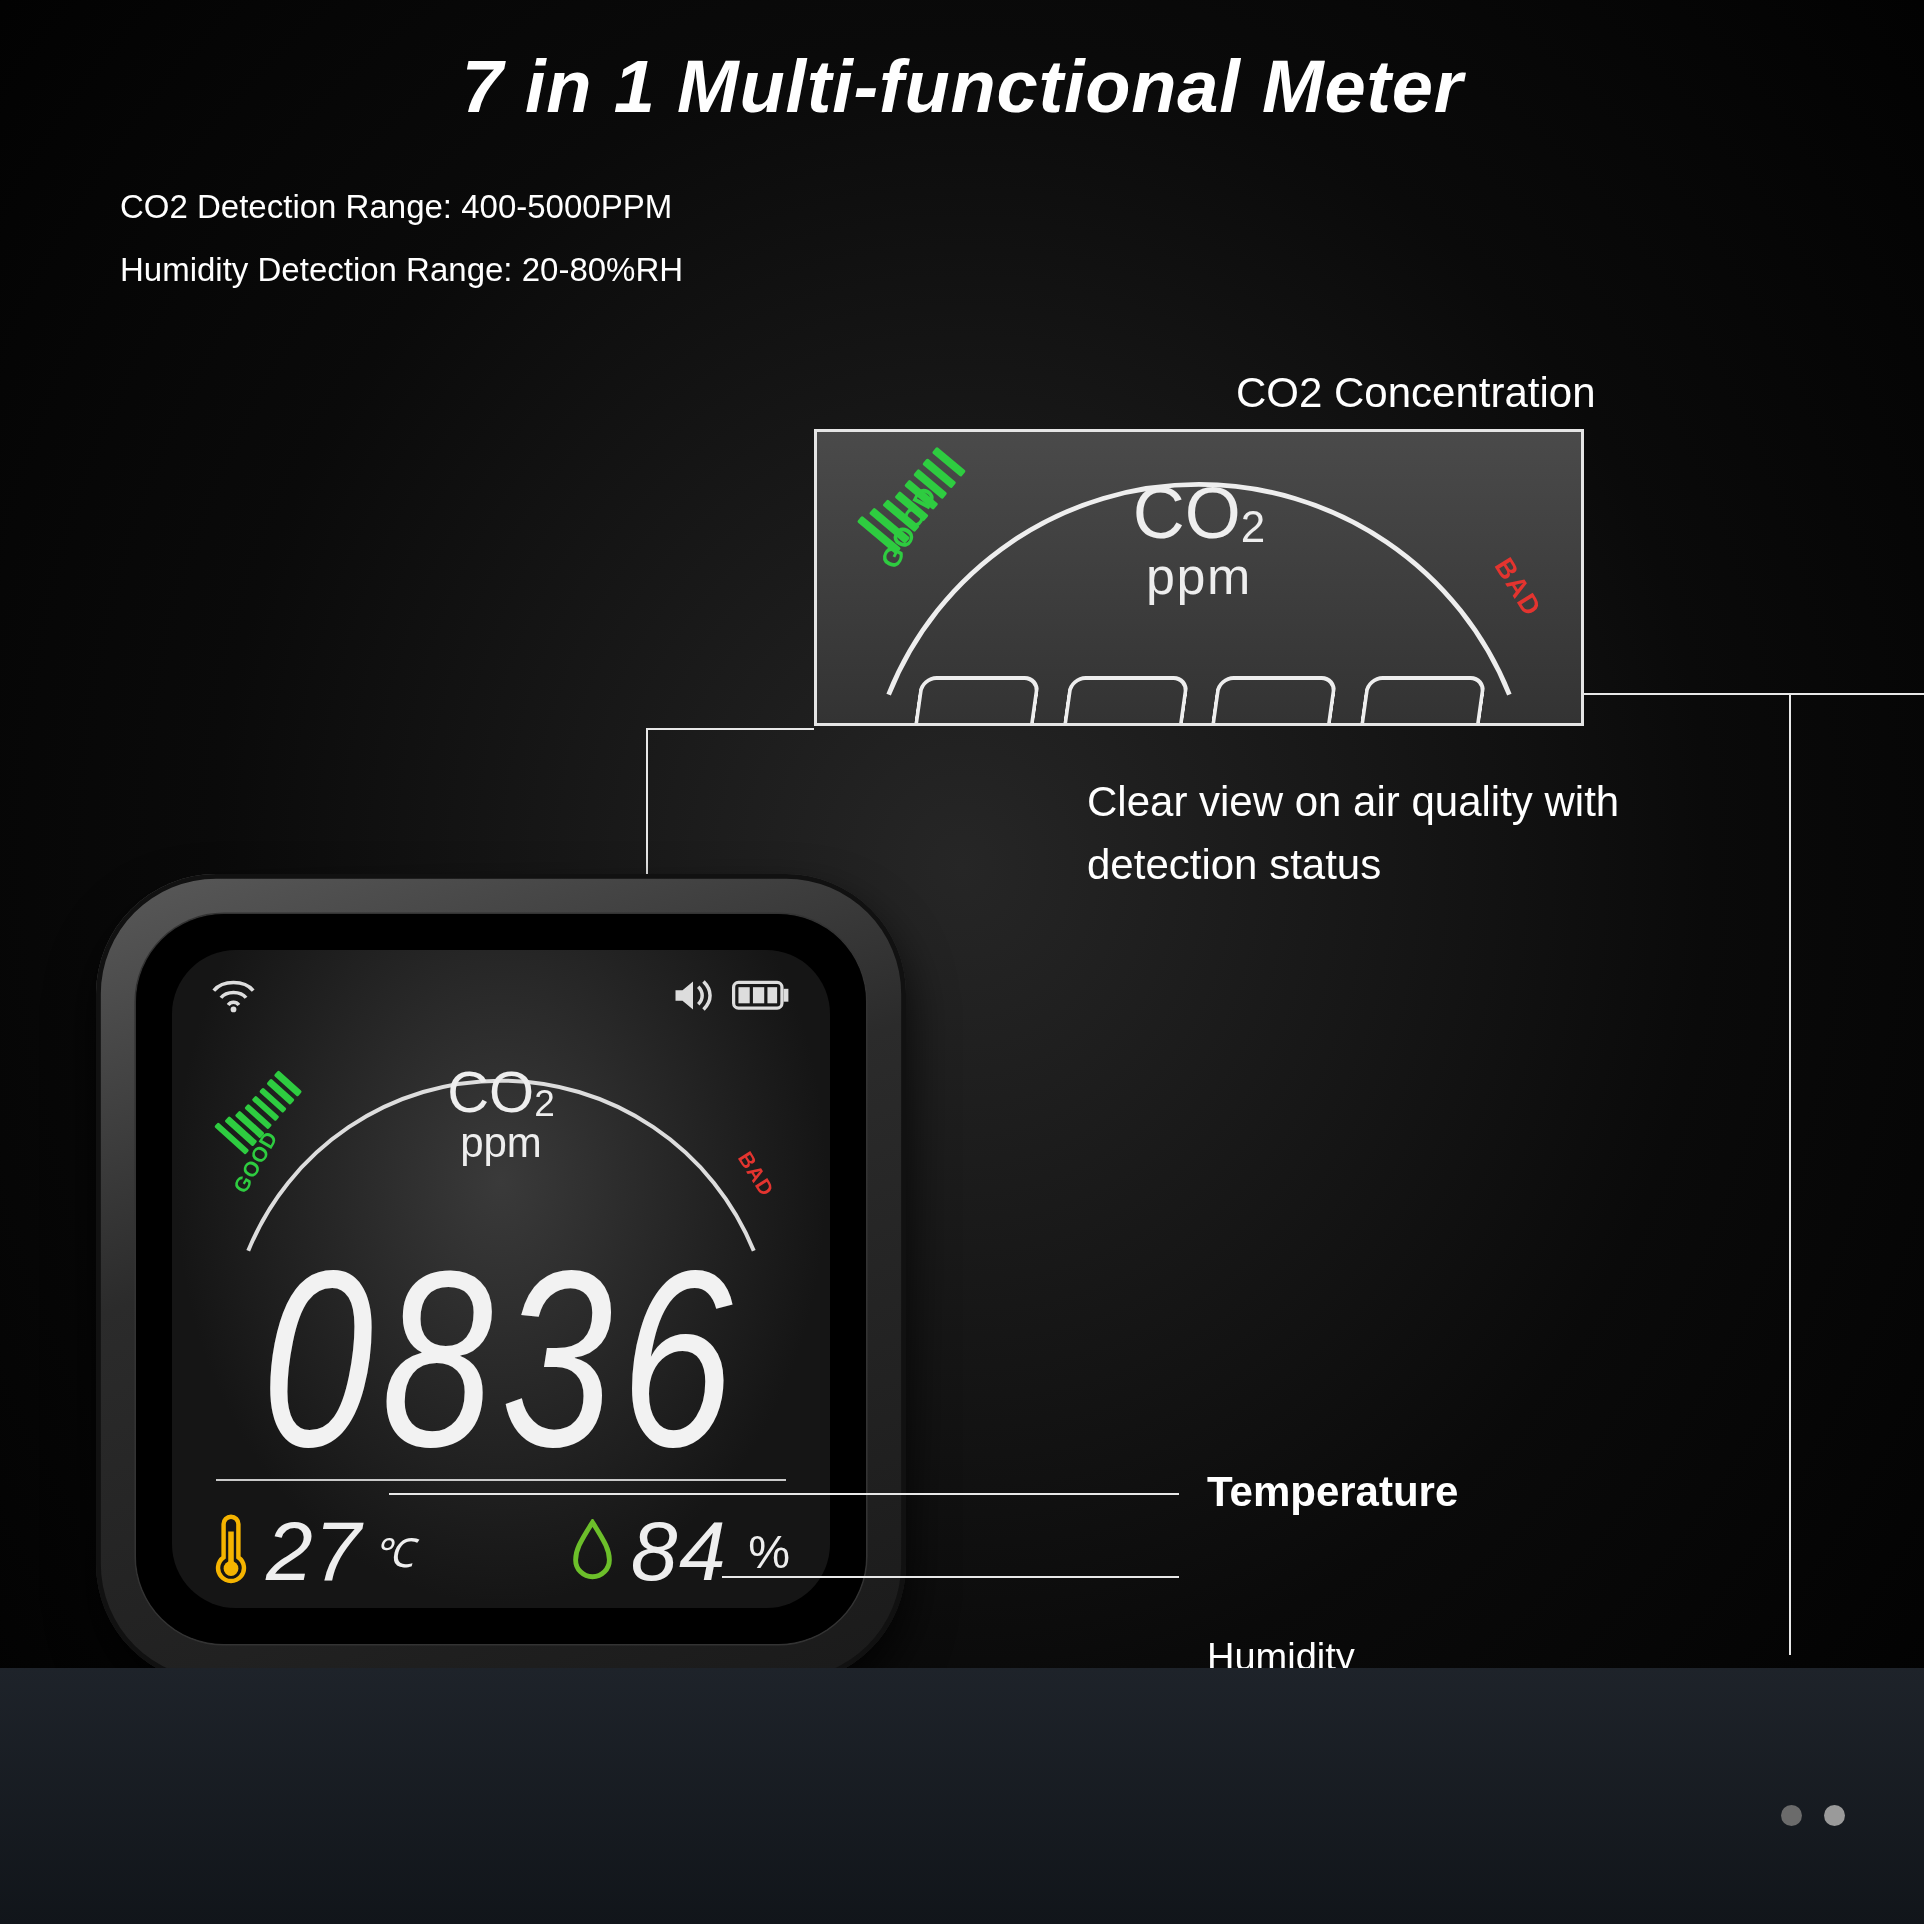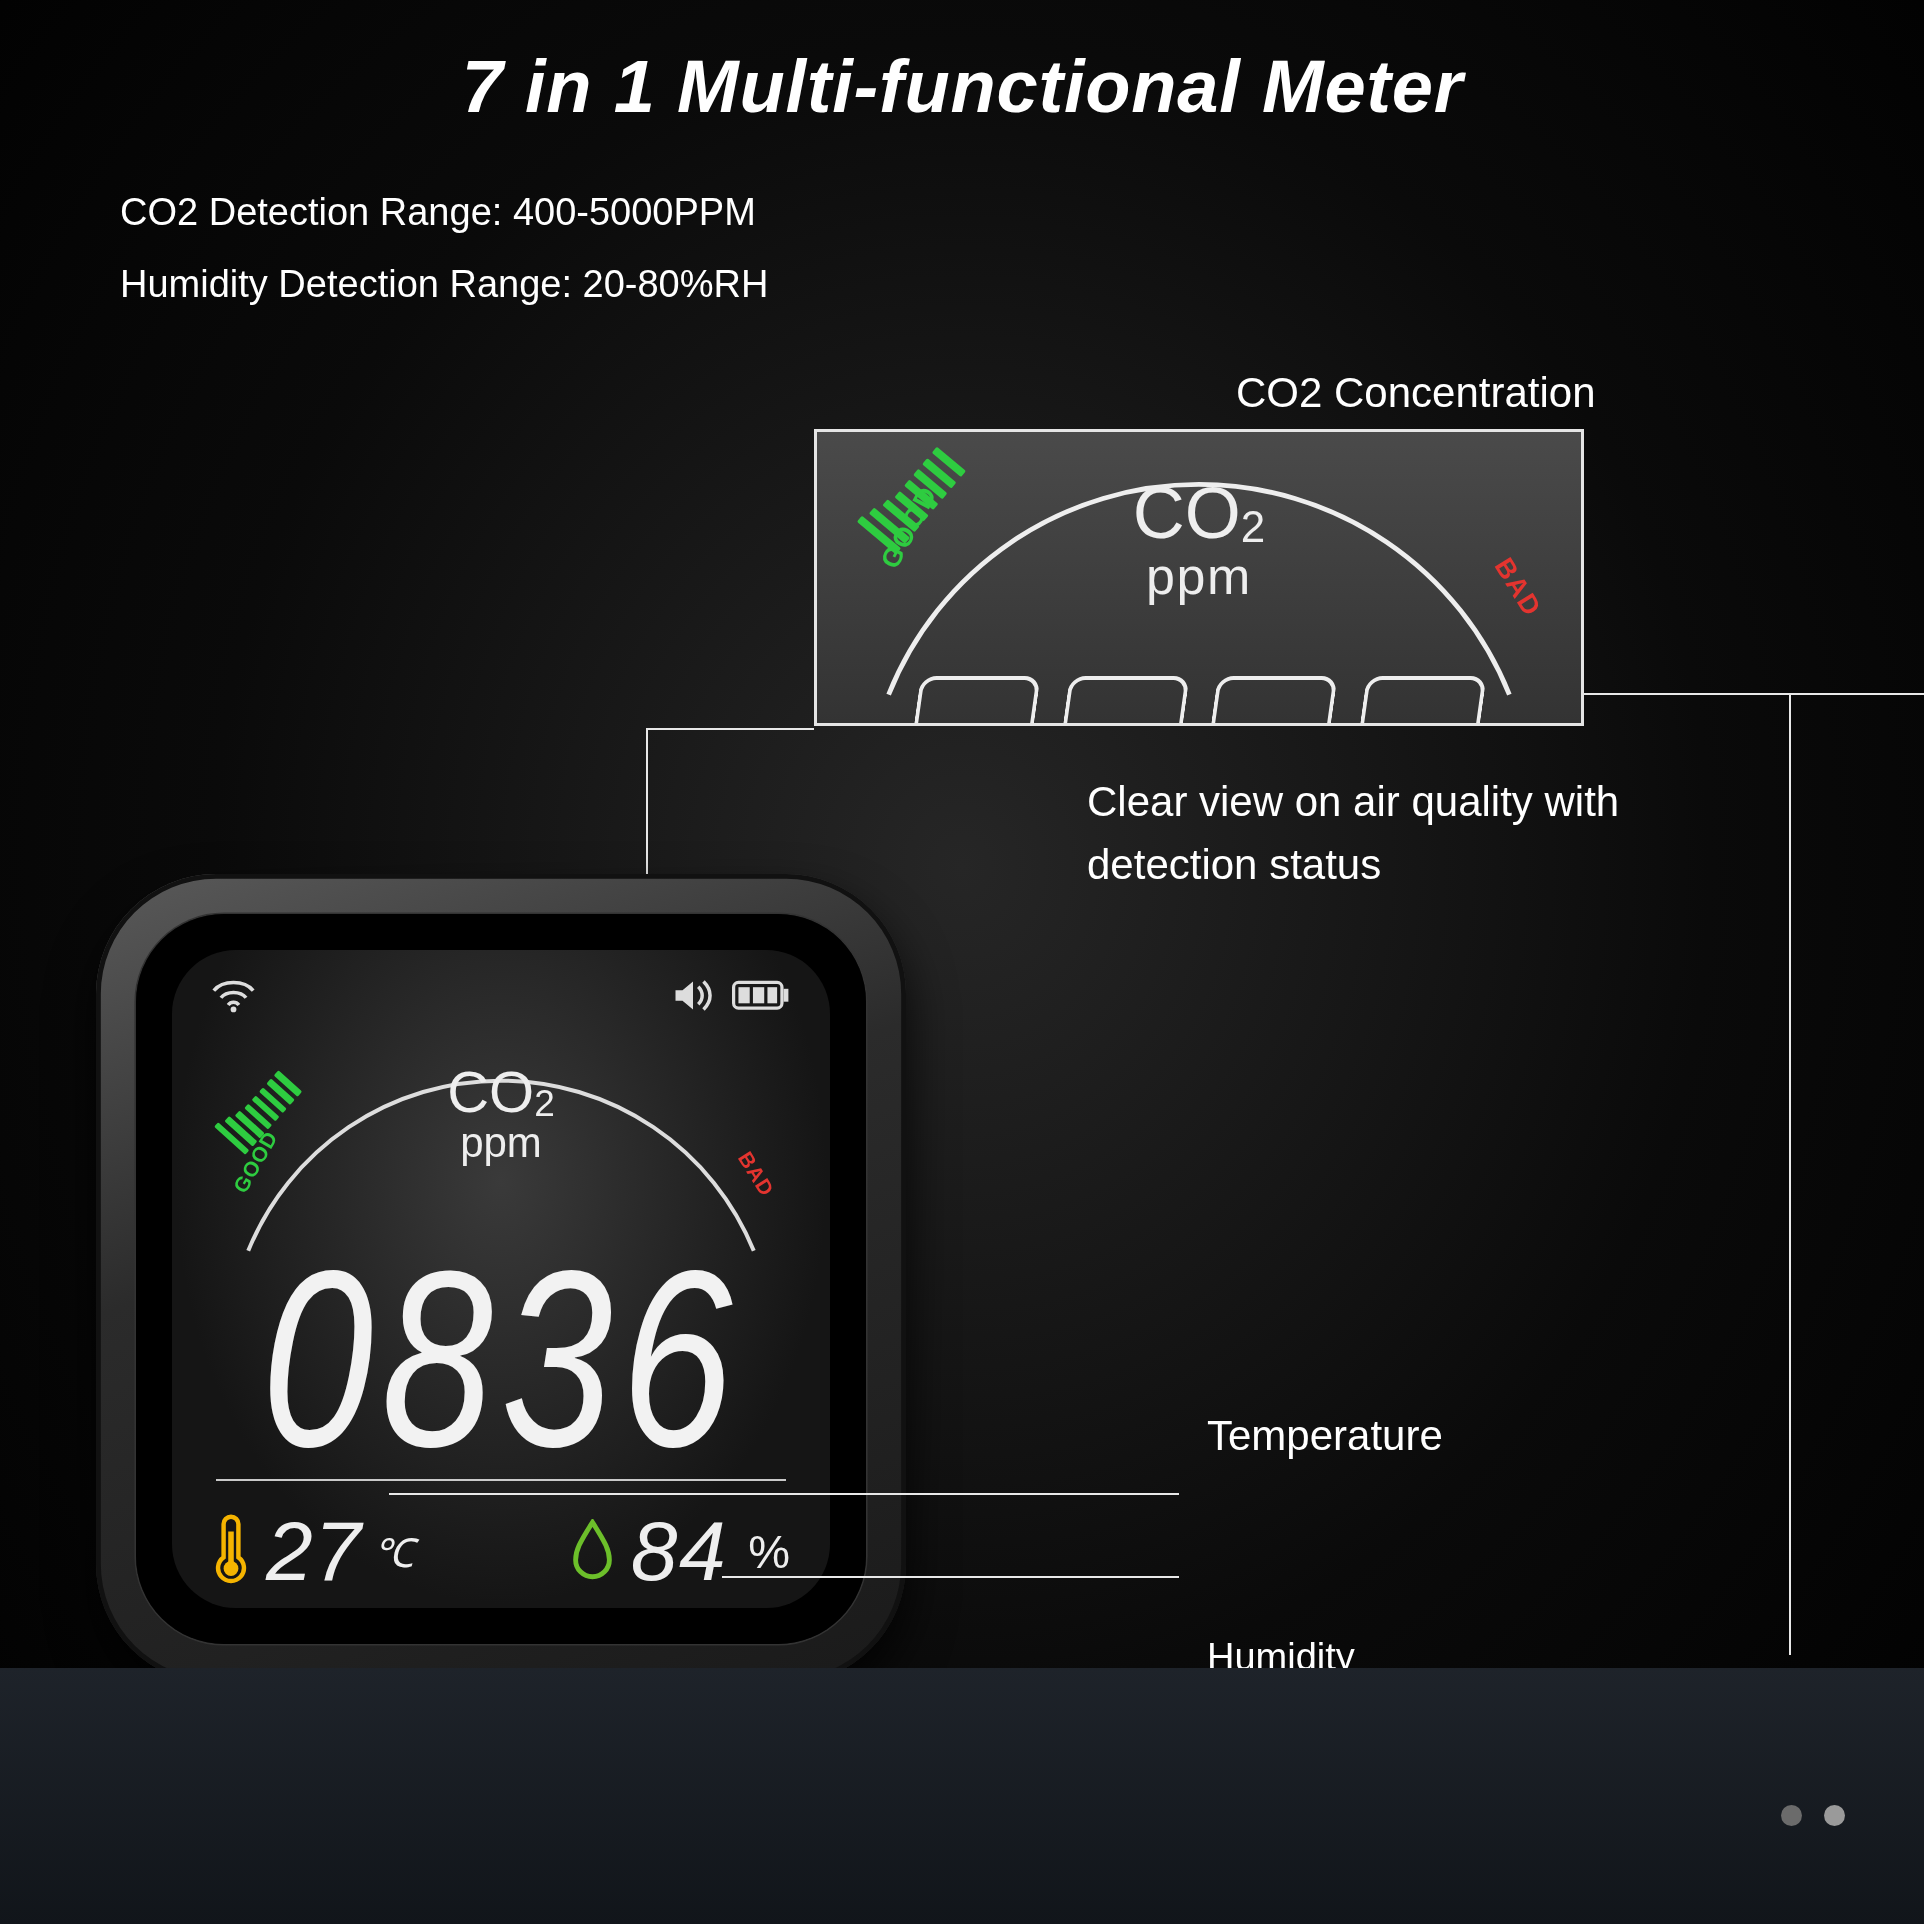--- a/index.html
+++ b/index.html
@@ -19,21 +19,21 @@
     text-align: center;
     font-size: 74px;
     font-weight: 900;
     font-style: italic;
     letter-spacing: 0.8px;
   }
   .specs {
     position: absolute;
     top: 176px;
     left: 120px;
-    font-size: 38px;
+    font-size: 33px;
     font-weight: 400;
     line-height: 1.9;
   }
   .specs .row { white-space: nowrap; }
 
   
   .zoom-box {
     position: absolute;
     top: 429px;
     left: 814px;
@@ -248,22 +248,23 @@
   .l-co2-h1 { height:2.4px; left:646px; top:728px; width:168px; }
   .l-temp-h { height:2.4px; left:389px; top:1493px; width:618px; }
   .l-hum-h { height:2.4px; left:722px; top:1576px; width:285px; }
   .l-temp-ext { height:2.4px; left:1007px; top:1493px; width:172px; }
   .l-hum-ext { height:2.4px; left:1007px; top:1576px; width:172px; }
   .l-far-h { height:2.4px; left:1584px; top:693px; width:341px; }
   .l-far-v { width:2.4px; left:1789px; top:693px; height:962px; }
 
   .label-temp {
     position:absolute;
-    left:1207px; top:1412px;
+    left:1207px; top:1468px;
     font-size:42px;
+    font-weight:bold;
   }
   .label-hum {
     position:absolute;
     left:1207px; top:1636px;
     font-size:38px;
   }
 
   .table-shadow {
     position:absolute;
     left:0; right:0; top:1668px; height:257px;

